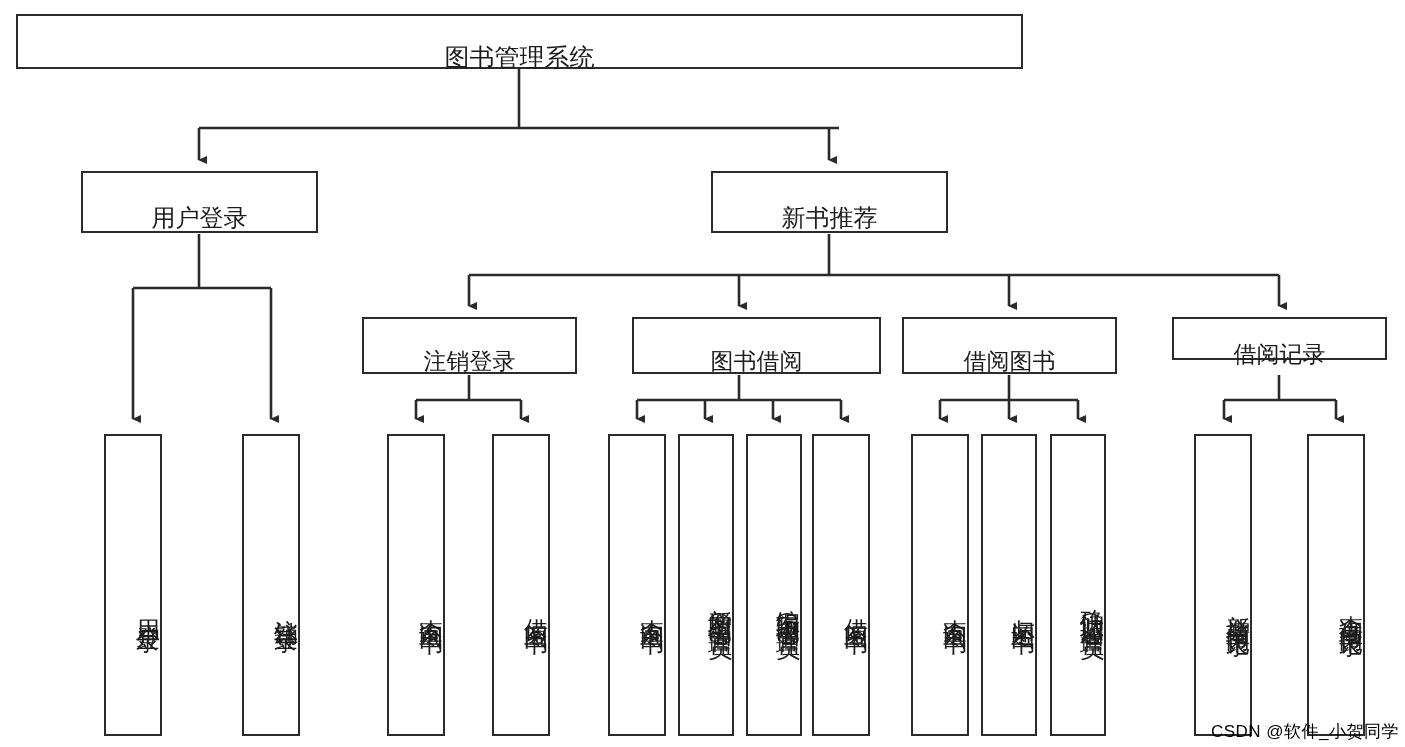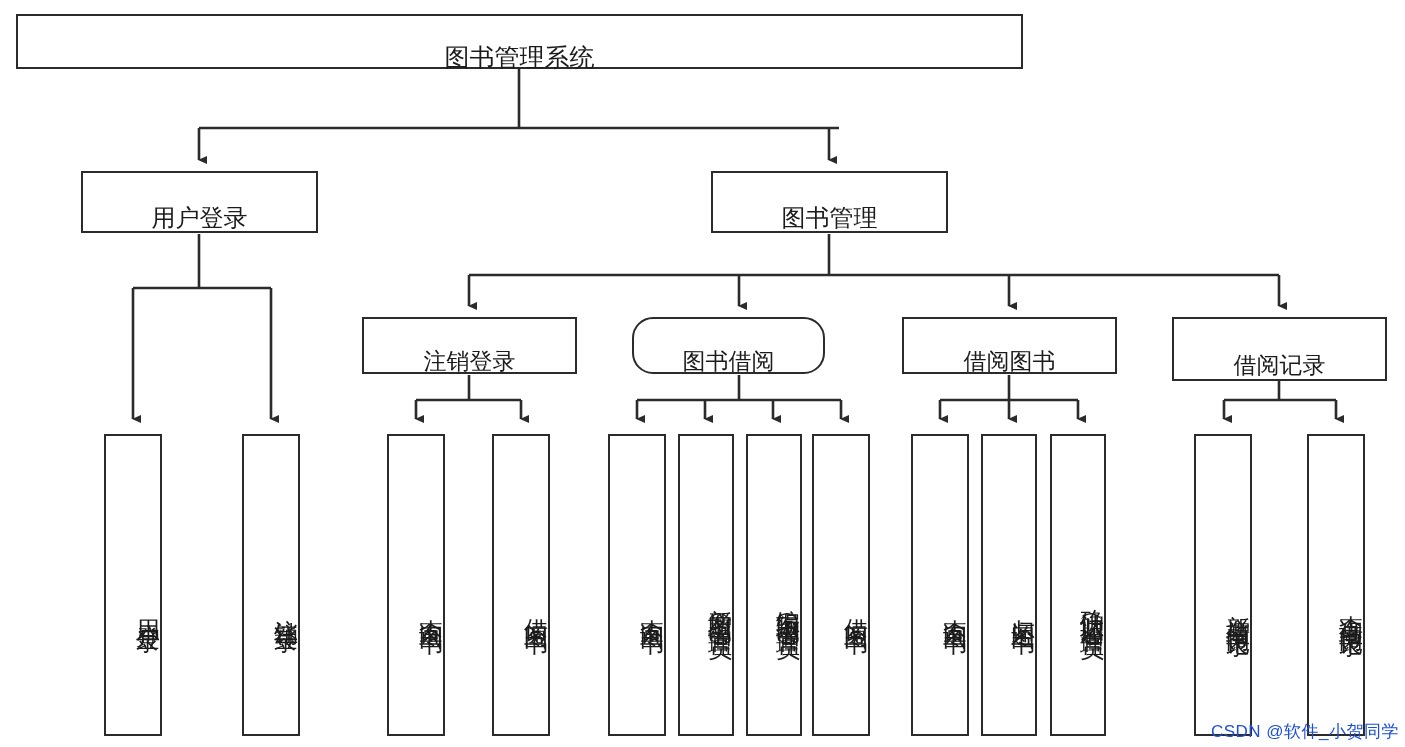--- a/index.html
+++ b/index.html
@@ -56,21 +56,21 @@
   .node-label {
     display: block;
     white-space: nowrap;
     margin-top: 32px;
   }
   .watermark {
     position: absolute;
     right: 6px;
     bottom: 4px;
     font-size: 17px;
-    color: #1d4ed8;
+    color: #000000;
     letter-spacing: 0.5px;
     white-space: nowrap;
     pointer-events: none;
   }
 </style>
 </head>
 <body>
 
 <div id="canvas">
 
@@ -125,33 +125,33 @@
   </svg>
 
   <div class="node root" style="left:16px; top:14px; width:1007px; height:55px;">
     <span class="node-label">图书管理系统</span>
   </div>
 
   <div class="node lvl2" style="left:81px; top:171px; width:237px; height:62px;">
     <span class="node-label">用户登录</span>
   </div>
   <div class="node lvl2" style="left:711px; top:171px; width:237px; height:62px;">
-    <span class="node-label">图书管理</span>
+    <span class="node-label">新书推荐</span>
   </div>
 
   <div class="node lvl3" style="left:362px; top:317px; width:215px; height:57px;">
     <span class="node-label">注销登录</span>
   </div>
-  <div class="node lvl3" style="left:632px; top:317px; width:193px; height:57px;border-radius:21px;">
+  <div class="node lvl3" style="left:632px; top:317px; width:249px; height:57px;">
     <span class="node-label">图书借阅</span>
   </div>
   <div class="node lvl3" style="left:902px; top:317px; width:215px; height:57px;">
     <span class="node-label">借阅图书</span>
   </div>
-  <div class="node lvl3" style="left:1172px; top:317px; width:215px; height:64px;">
+  <div class="node lvl3" style="left:1172px; top:317px; width:215px; height:43px;">
     <span class="node-label">借阅记录</span>
   </div>
 
   <div class="node leaf" style="left:104px; top:434px; width:58px; height:302px;">
     <span class="node-label">用户登录</span>
   </div>
   <div class="node leaf" style="left:242px; top:434px; width:58px; height:302px;">
     <span class="node-label">注销登录</span>
   </div>
 

